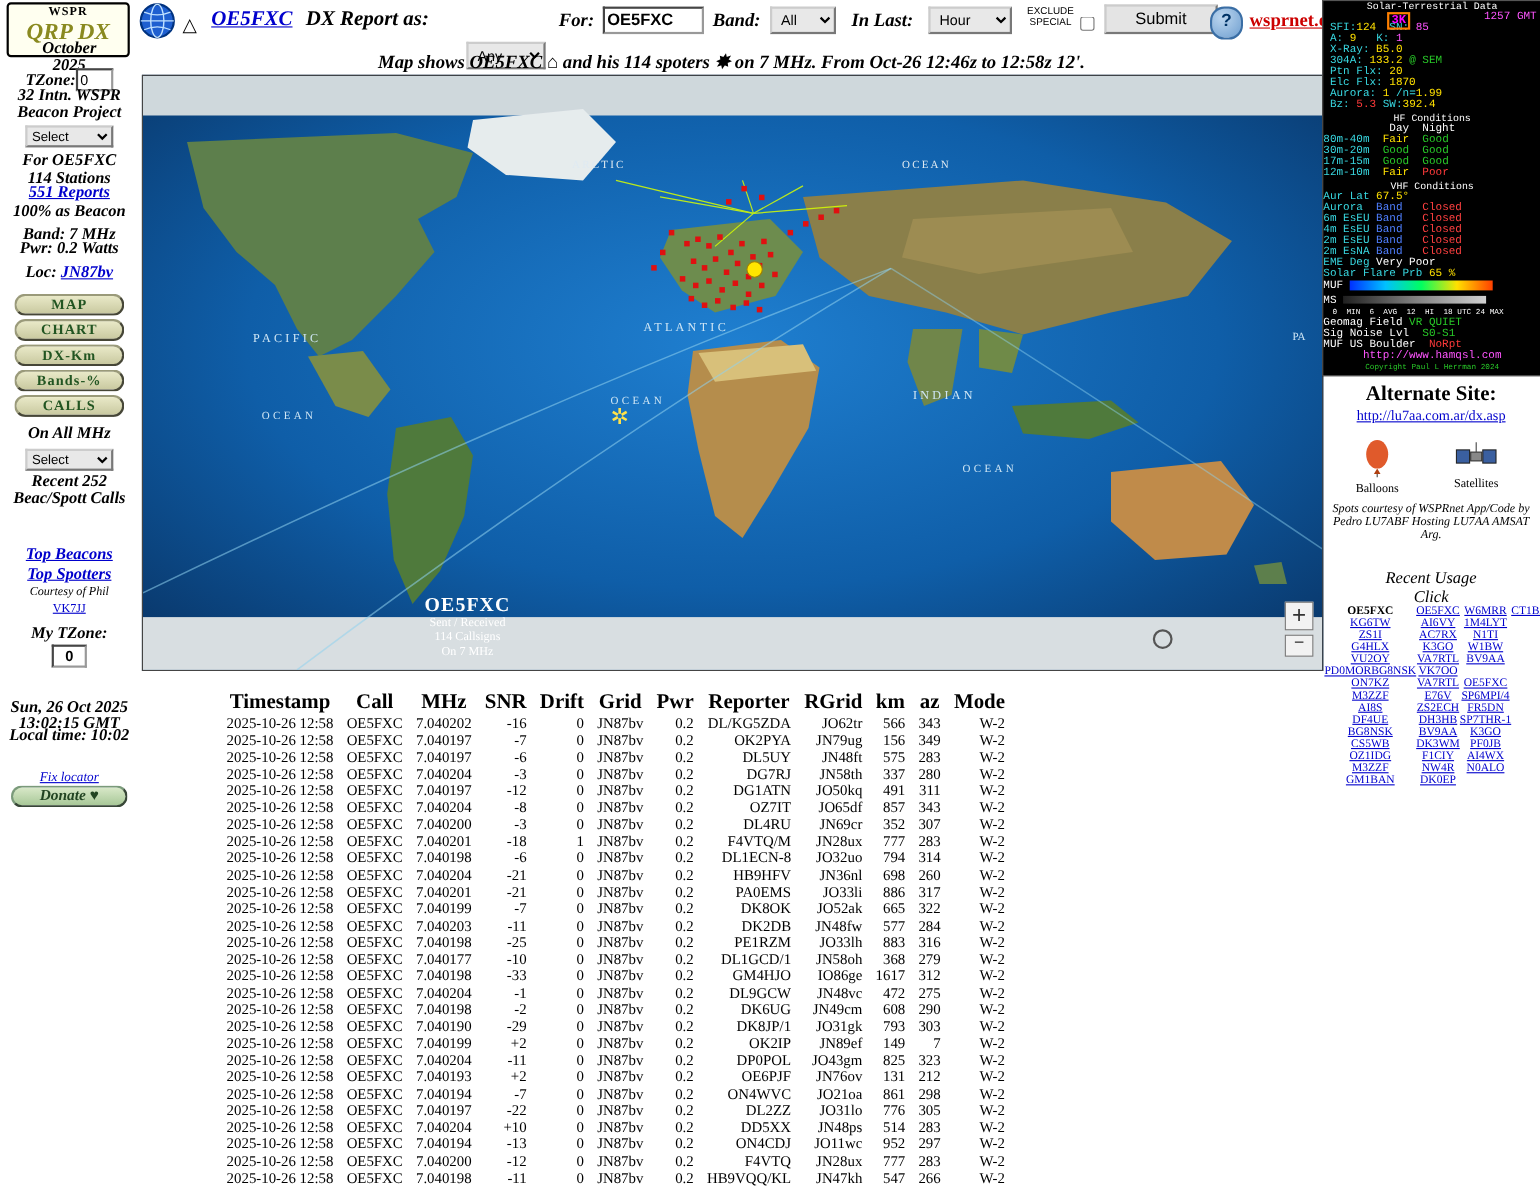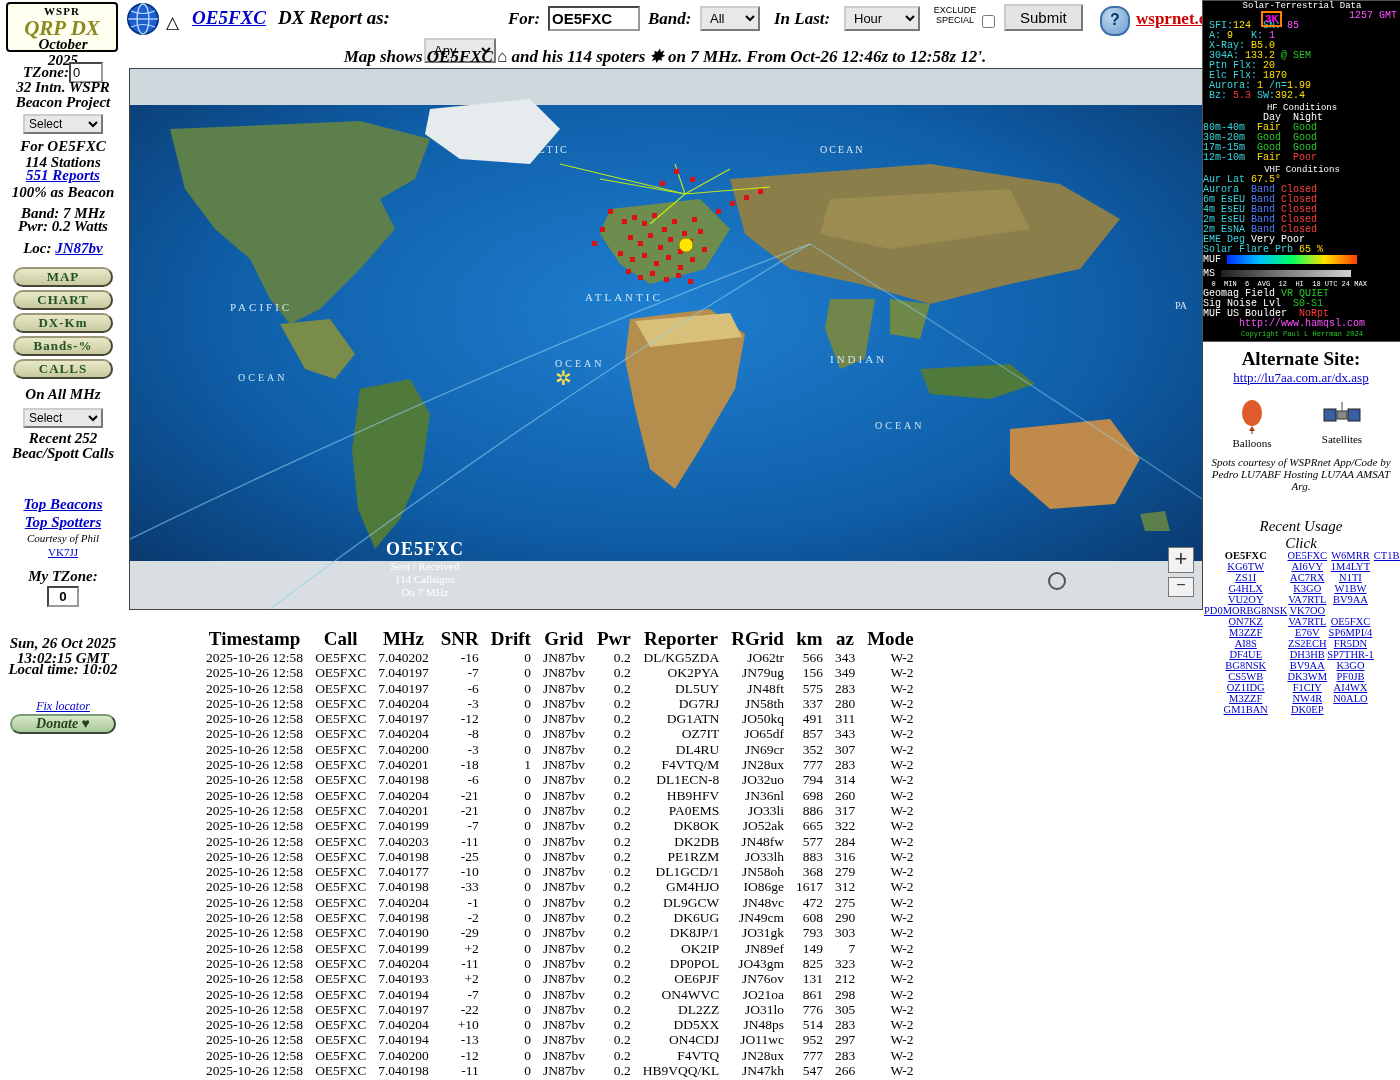--- a/index.html
+++ b/index.html
@@ -15,21 +15,21 @@
   .sel{font-family:"Liberation Sans",sans-serif;font-size:13px;border:2px outset #ccc;background:#e8e8e8;padding:2px 4px;}
   #anysel{position:absolute;left:424px;top:6px;width:72px;margin-top:32px;}
   #forlab{position:absolute;left:508px;top:9px;font-weight:bold;font-style:italic;font-size:17px;}
   #forinput{position:absolute;left:548px;top:6px;width:84px;font-family:"Liberation Sans",sans-serif;font-weight:bold;font-size:15px;border:2px inset #999;padding:2px;}
   #bandlab{position:absolute;left:648px;top:9px;font-weight:bold;font-style:italic;font-size:17px;}
   #bandsel{position:absolute;left:700px;top:6px;width:60px;}
   #inlastlab{position:absolute;left:774px;top:9px;font-weight:bold;font-style:italic;font-size:17px;}
   #lastsel{position:absolute;left:844px;top:6px;width:76px;}
   #exclab{position:absolute;left:930px;top:5px;width:50px;font-size:9px;line-height:10px;font-family:"Liberation Sans",sans-serif;text-align:center;}
   #exccb{position:absolute;left:978px;top:12px;}
-  #submit{position:absolute;left:1004px;top:4px;font-family:"Liberation Sans",sans-serif;font-size:15px;padding:3px 14px;border:2px outset #ccc;background:#e4e4e4;}
+  #submit{position:absolute;left:1004px;top:4px;font-family:"Liberation Sans",sans-serif;font-size:15px;padding:3px 26px;border:2px outset #ccc;background:#e4e4e4;}
   #helpq{position:absolute;left:1100px;top:6px;width:26px;height:26px;border-radius:13px;border:2px solid #3a6ea5;background:radial-gradient(circle at 35% 30%,#bcd6ef,#6f9fd0);color:#003366;font-weight:bold;font-size:16px;text-align:center;line-height:24px;font-family:"Liberation Sans",sans-serif;}
   #wsprnet{position:absolute;left:1136px;top:9px;font-weight:bold;font-size:17px;color:#cc0000;text-decoration:underline;}
   
   #subtitle{position:absolute;left:130px;top:46px;width:1070px;text-align:center;font-weight:bold;font-style:italic;font-size:17px;}
   
   #sidebar{position:absolute;left:0;top:0;width:126px;height:1080px;text-align:center;}
   #logobox{position:absolute;left:6px;top:2px;width:108px;height:46px;border:2px solid #000;background:#fffff0;border-radius:4px;}
   #logo-wspr{font-size:11px;font-weight:bold;letter-spacing:1px;margin-top:1px;}
   #logo-qrp{font-family:"Liberation Serif",serif;font-style:italic;font-weight:bold;font-size:21px;color:#8a8a20;line-height:22px;}
   .sb-line{font-weight:bold;font-style:italic;font-size:15px;line-height:16px;}
@@ -46,21 +46,21 @@
   #zoomin,#zoomout{position:absolute;right:8px;background:#f2f2f2;border:1px solid #777;font-family:"Liberation Sans",sans-serif;text-align:center;color:#333;}
   #zoomin{bottom:36px;width:24px;height:24px;font-size:22px;line-height:22px;}
   #zoomout{bottom:12px;width:24px;height:18px;font-size:16px;line-height:14px;}
   
   #right{position:absolute;left:1202px;top:0;width:198px;height:1080px;font-family:"Liberation Mono",monospace;font-size:10px;}
   #solar{position:absolute;left:0;top:0;width:198px;height:340px;background:#000;color:#ddd;border:1px solid #555;}
   #solar .hdr{color:#fff;text-align:center;font-size:9px;}
   #solar .row{height:10px;line-height:10px;white-space:pre;}
   .cyan{color:#38d7e0;} .yel{color:#ffe000;} .grn{color:#28c828;} .red{color:#ff3a3a;}
   .mag{color:#ff55ff;} .wht{color:#ffffff;} .blu{color:#4f7fff;}
-  .bandclosed{color:#ff4040;}
+  .bandclosed{color:#ff4040;margin-left:12px;}
   #k3box{position:absolute;left:58px;top:10px;border:2px solid #ff8000;padding:0 2px;color:#ff00ff;font-weight:bold;font-size:11px;}
   #altsite{position:absolute;left:0;top:348px;width:198px;text-align:center;font-family:"Liberation Serif",serif;}
   #altsite .t{font-size:19px;font-weight:bold;}
   #altsite a{font-size:13px;}
   #icons{position:absolute;left:0;top:400px;width:198px;}
   #recentusage{position:absolute;left:0;top:518px;width:198px;text-align:center;font-family:"Liberation Serif",serif;}
   #calltable{position:absolute;left:2px;top:550px;width:194px;font-family:"Liberation Serif",serif;font-size:10.5px;border-collapse:collapse;}
   #calltable td{text-align:center;padding:0;white-space:nowrap;}
   #calltable td a,#calltable td span{color:#0000cc;text-decoration:underline;}
   #calltable td.first{font-weight:bold;color:#000;text-decoration:none;}

